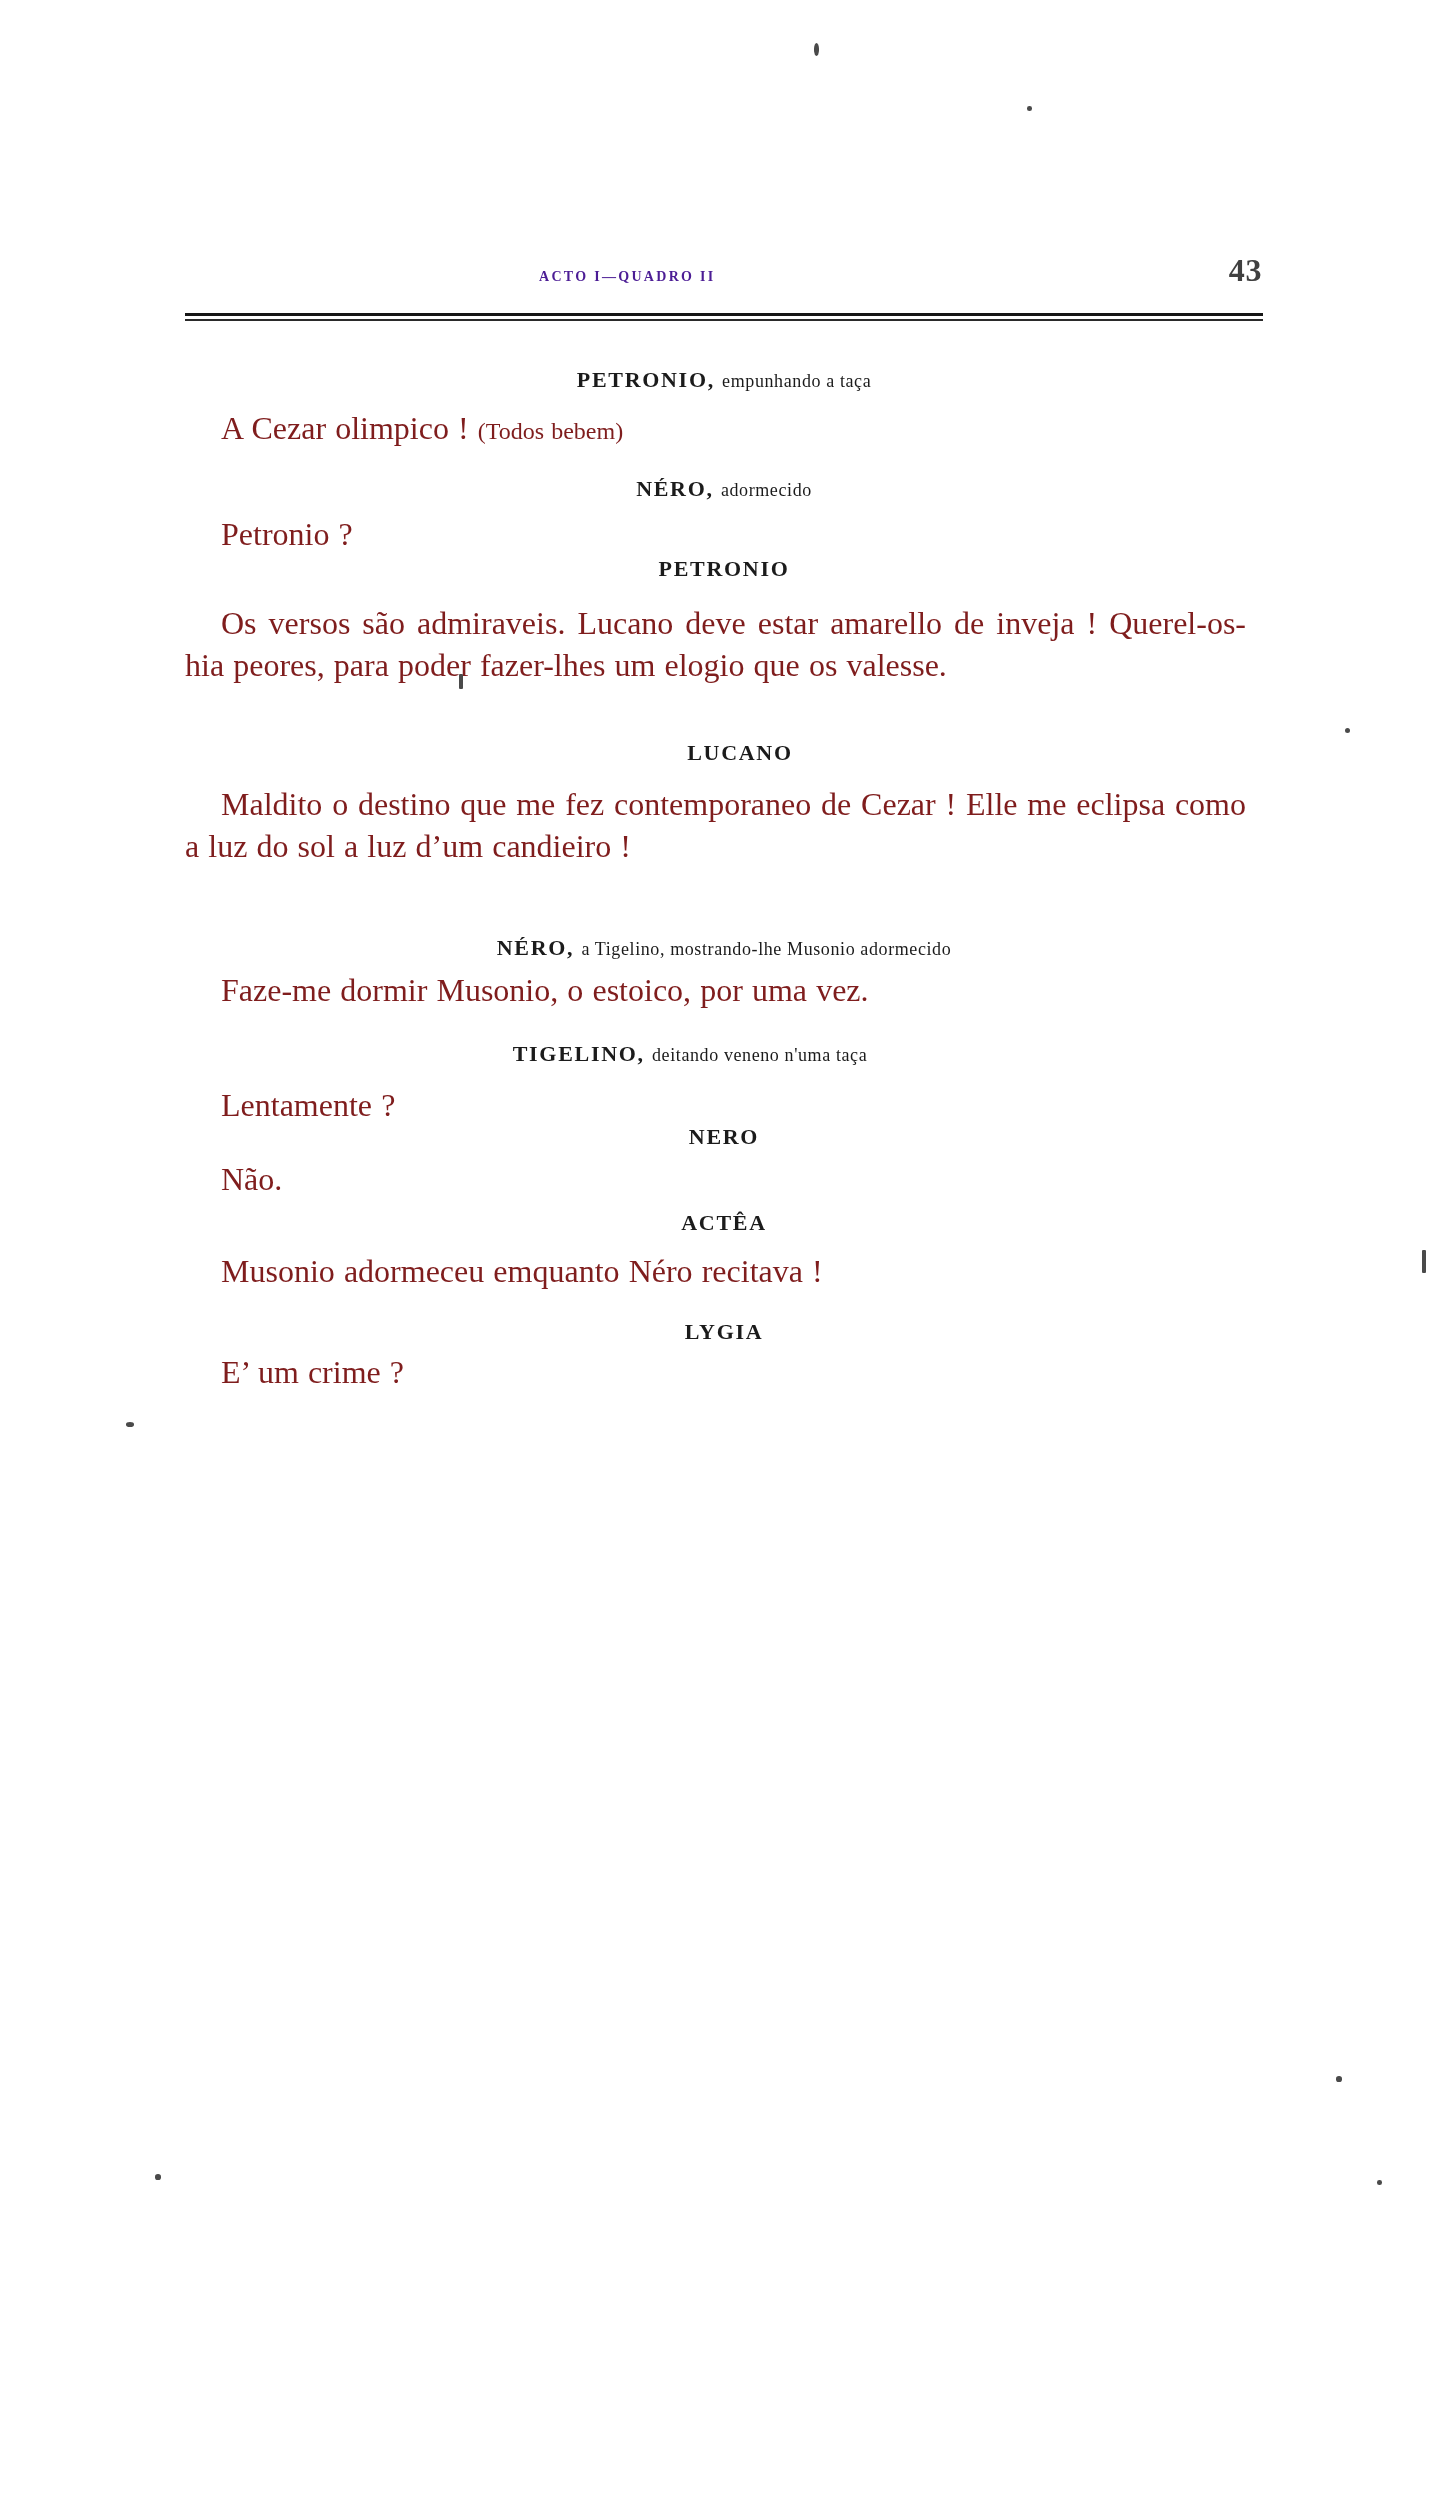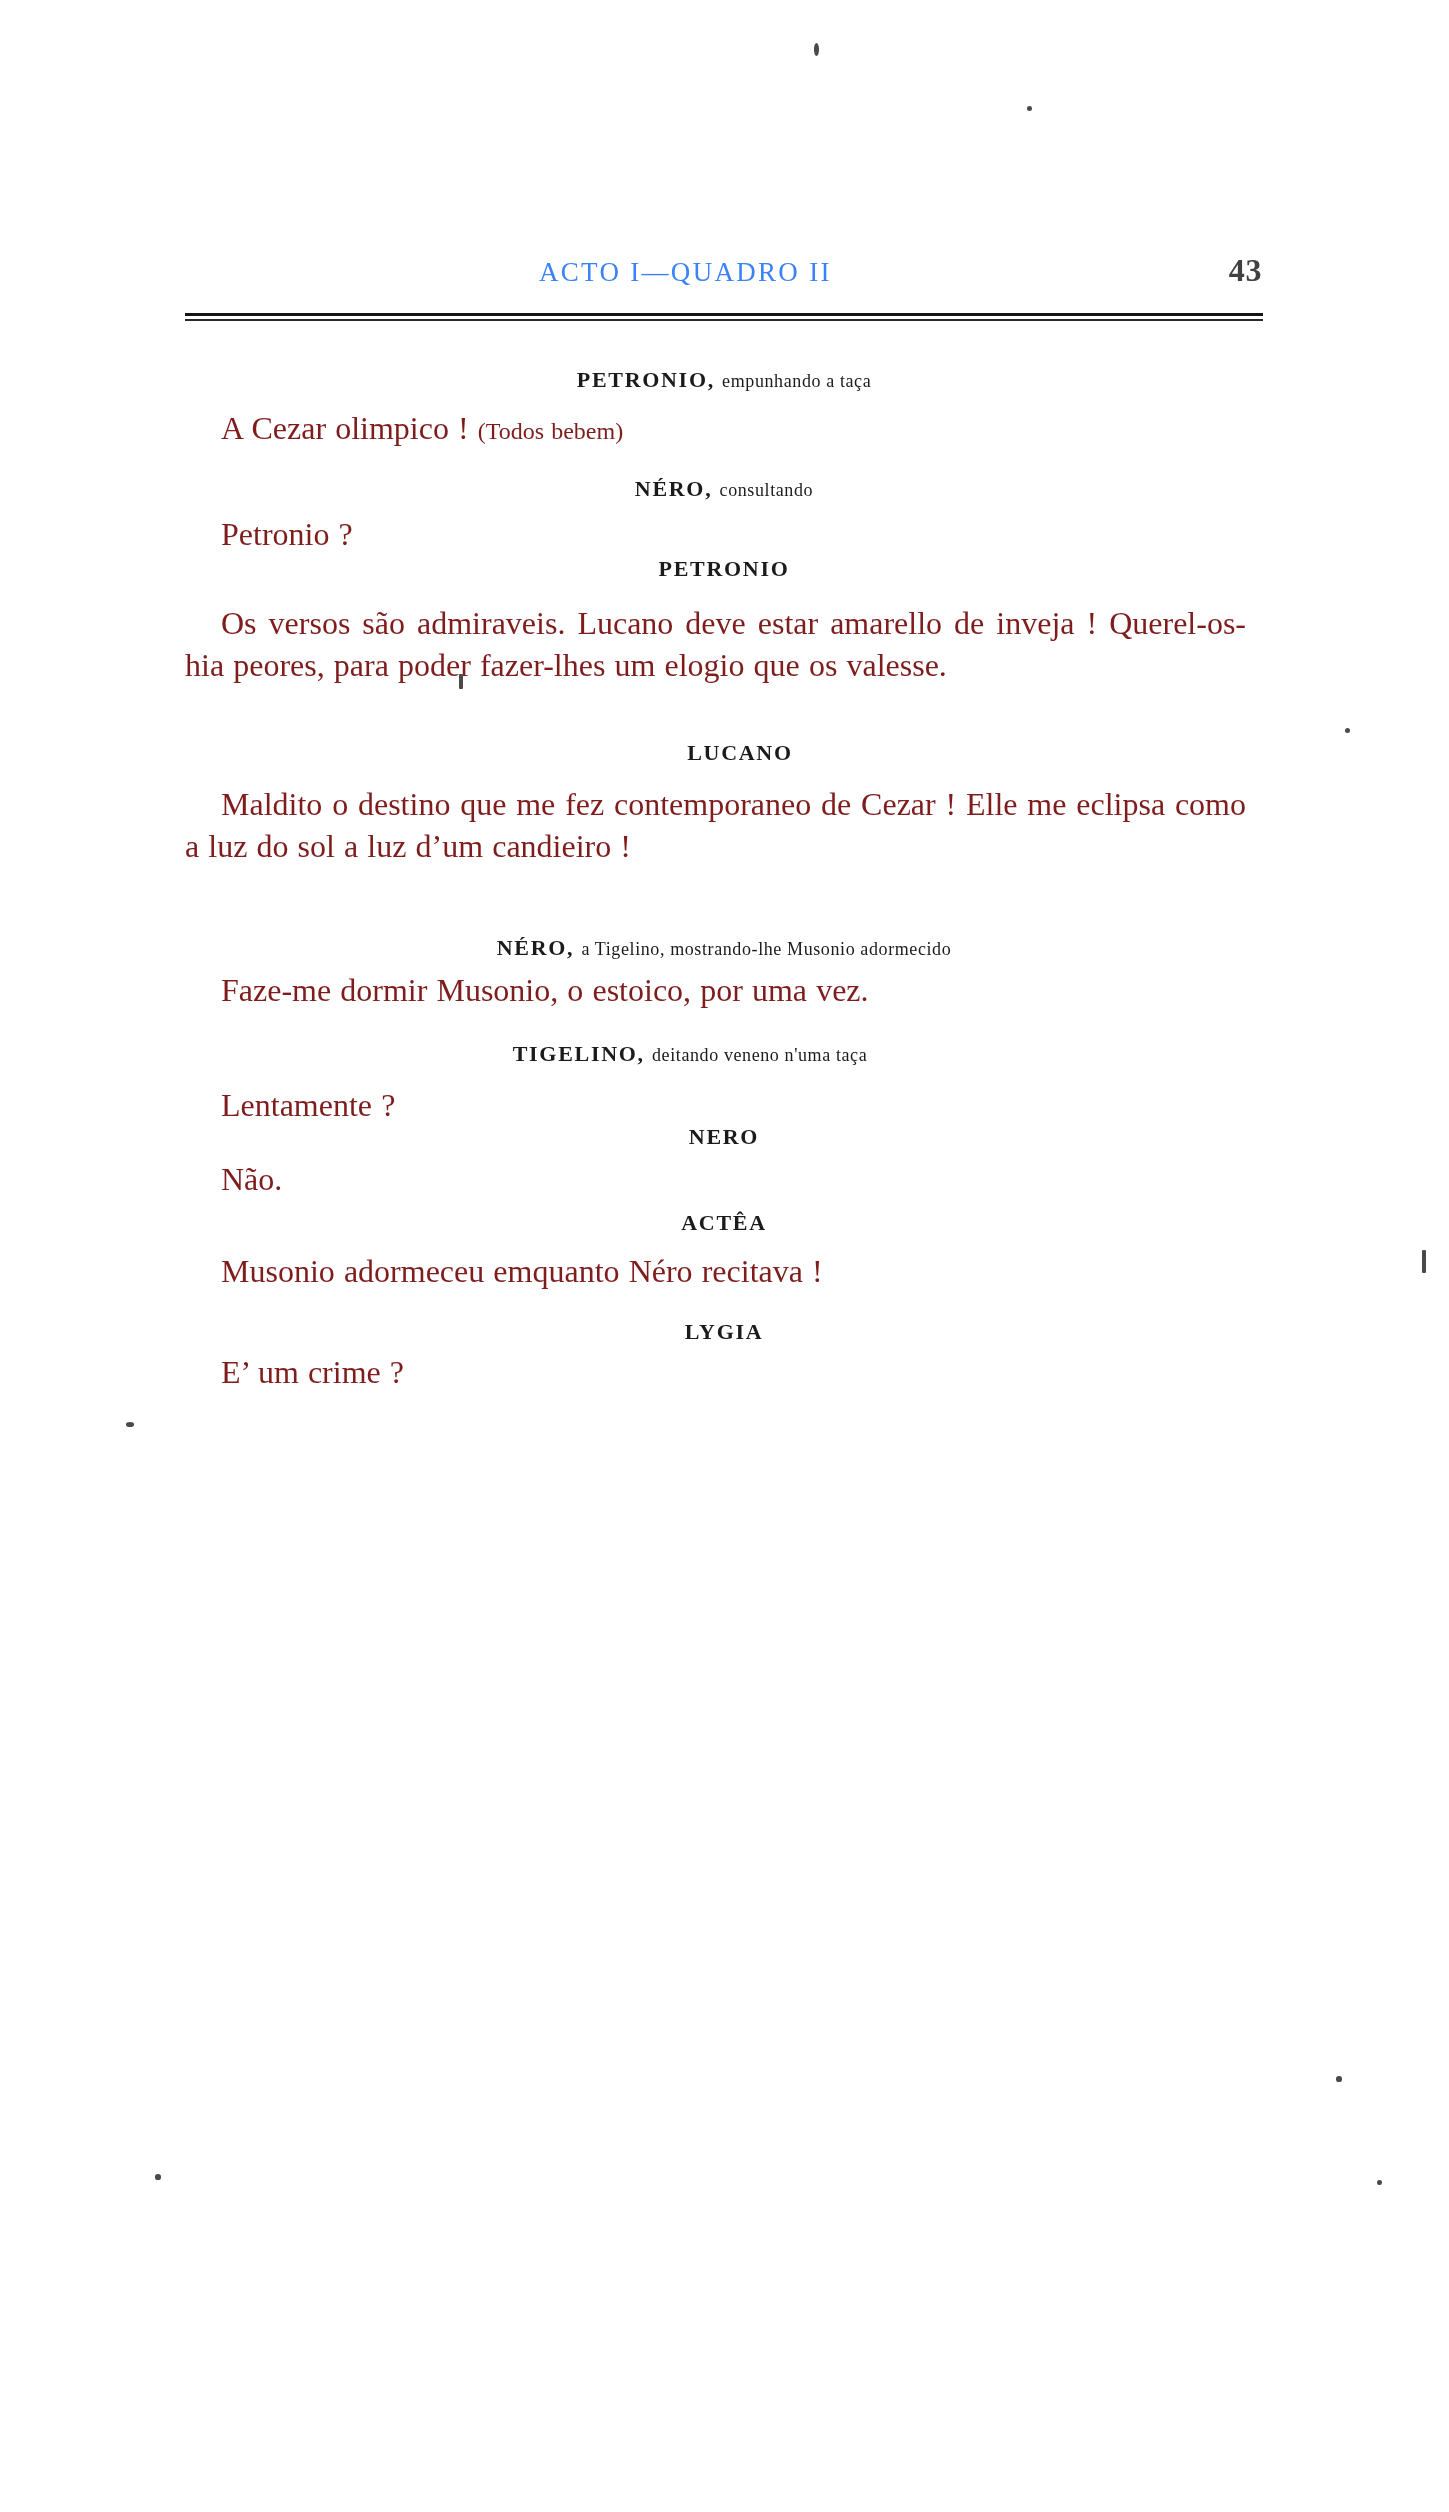--- a/index.html
+++ b/index.html
@@ -29,24 +29,24 @@
     position: absolute;
     left: 189px;
     top: 252px;
     width: 1073px;
     display: flex;
     align-items: baseline;
     justify-content: space-between;
   }
   .running-head {
     font-family: "Liberation Serif", serif;
-    font-size: 27px;
+    font-size: 14px;
     letter-spacing: 2.3px;
-    font-weight: 400;
-    color: #3b82f6;
+    font-weight: 700;
+    color: #4c1d95;
     margin-left: 350px;
   }
   .page-number {
     font-family: "Liberation Serif", serif;
     font-size: 32px;
     font-weight: 700;
     color: #404040;
     letter-spacing: 0.6px;
   }
 
@@ -148,21 +148,21 @@
       <span>PETRONIO,</span>
       <span class="stage">empunhando a taça</span>
     </div>
     <div class="speech l1">
       <span>A Cezar olimpico !</span>
       <span class="inline-stage">(Todos bebem)</span>
     </div>
 
     <div class="speaker b2">
       <span>NÉRO,</span>
-      <span class="stage">consultando</span>
+      <span class="stage">adormecido</span>
     </div>
     <div class="speech l2 noindent" style="text-indent:36px;">Petronio ?</div>
 
     <div class="speaker b3">
       <span>PETRONIO</span>
     </div>
     <div class="speech l3">Os versos são admiraveis. Lucano deve estar amarello de inveja ! Querel-os-hia peores, para poder fazer-lhes um elogio que os valesse.</div>
 
     <div class="speaker b4">
       <span>LUCANO</span>

